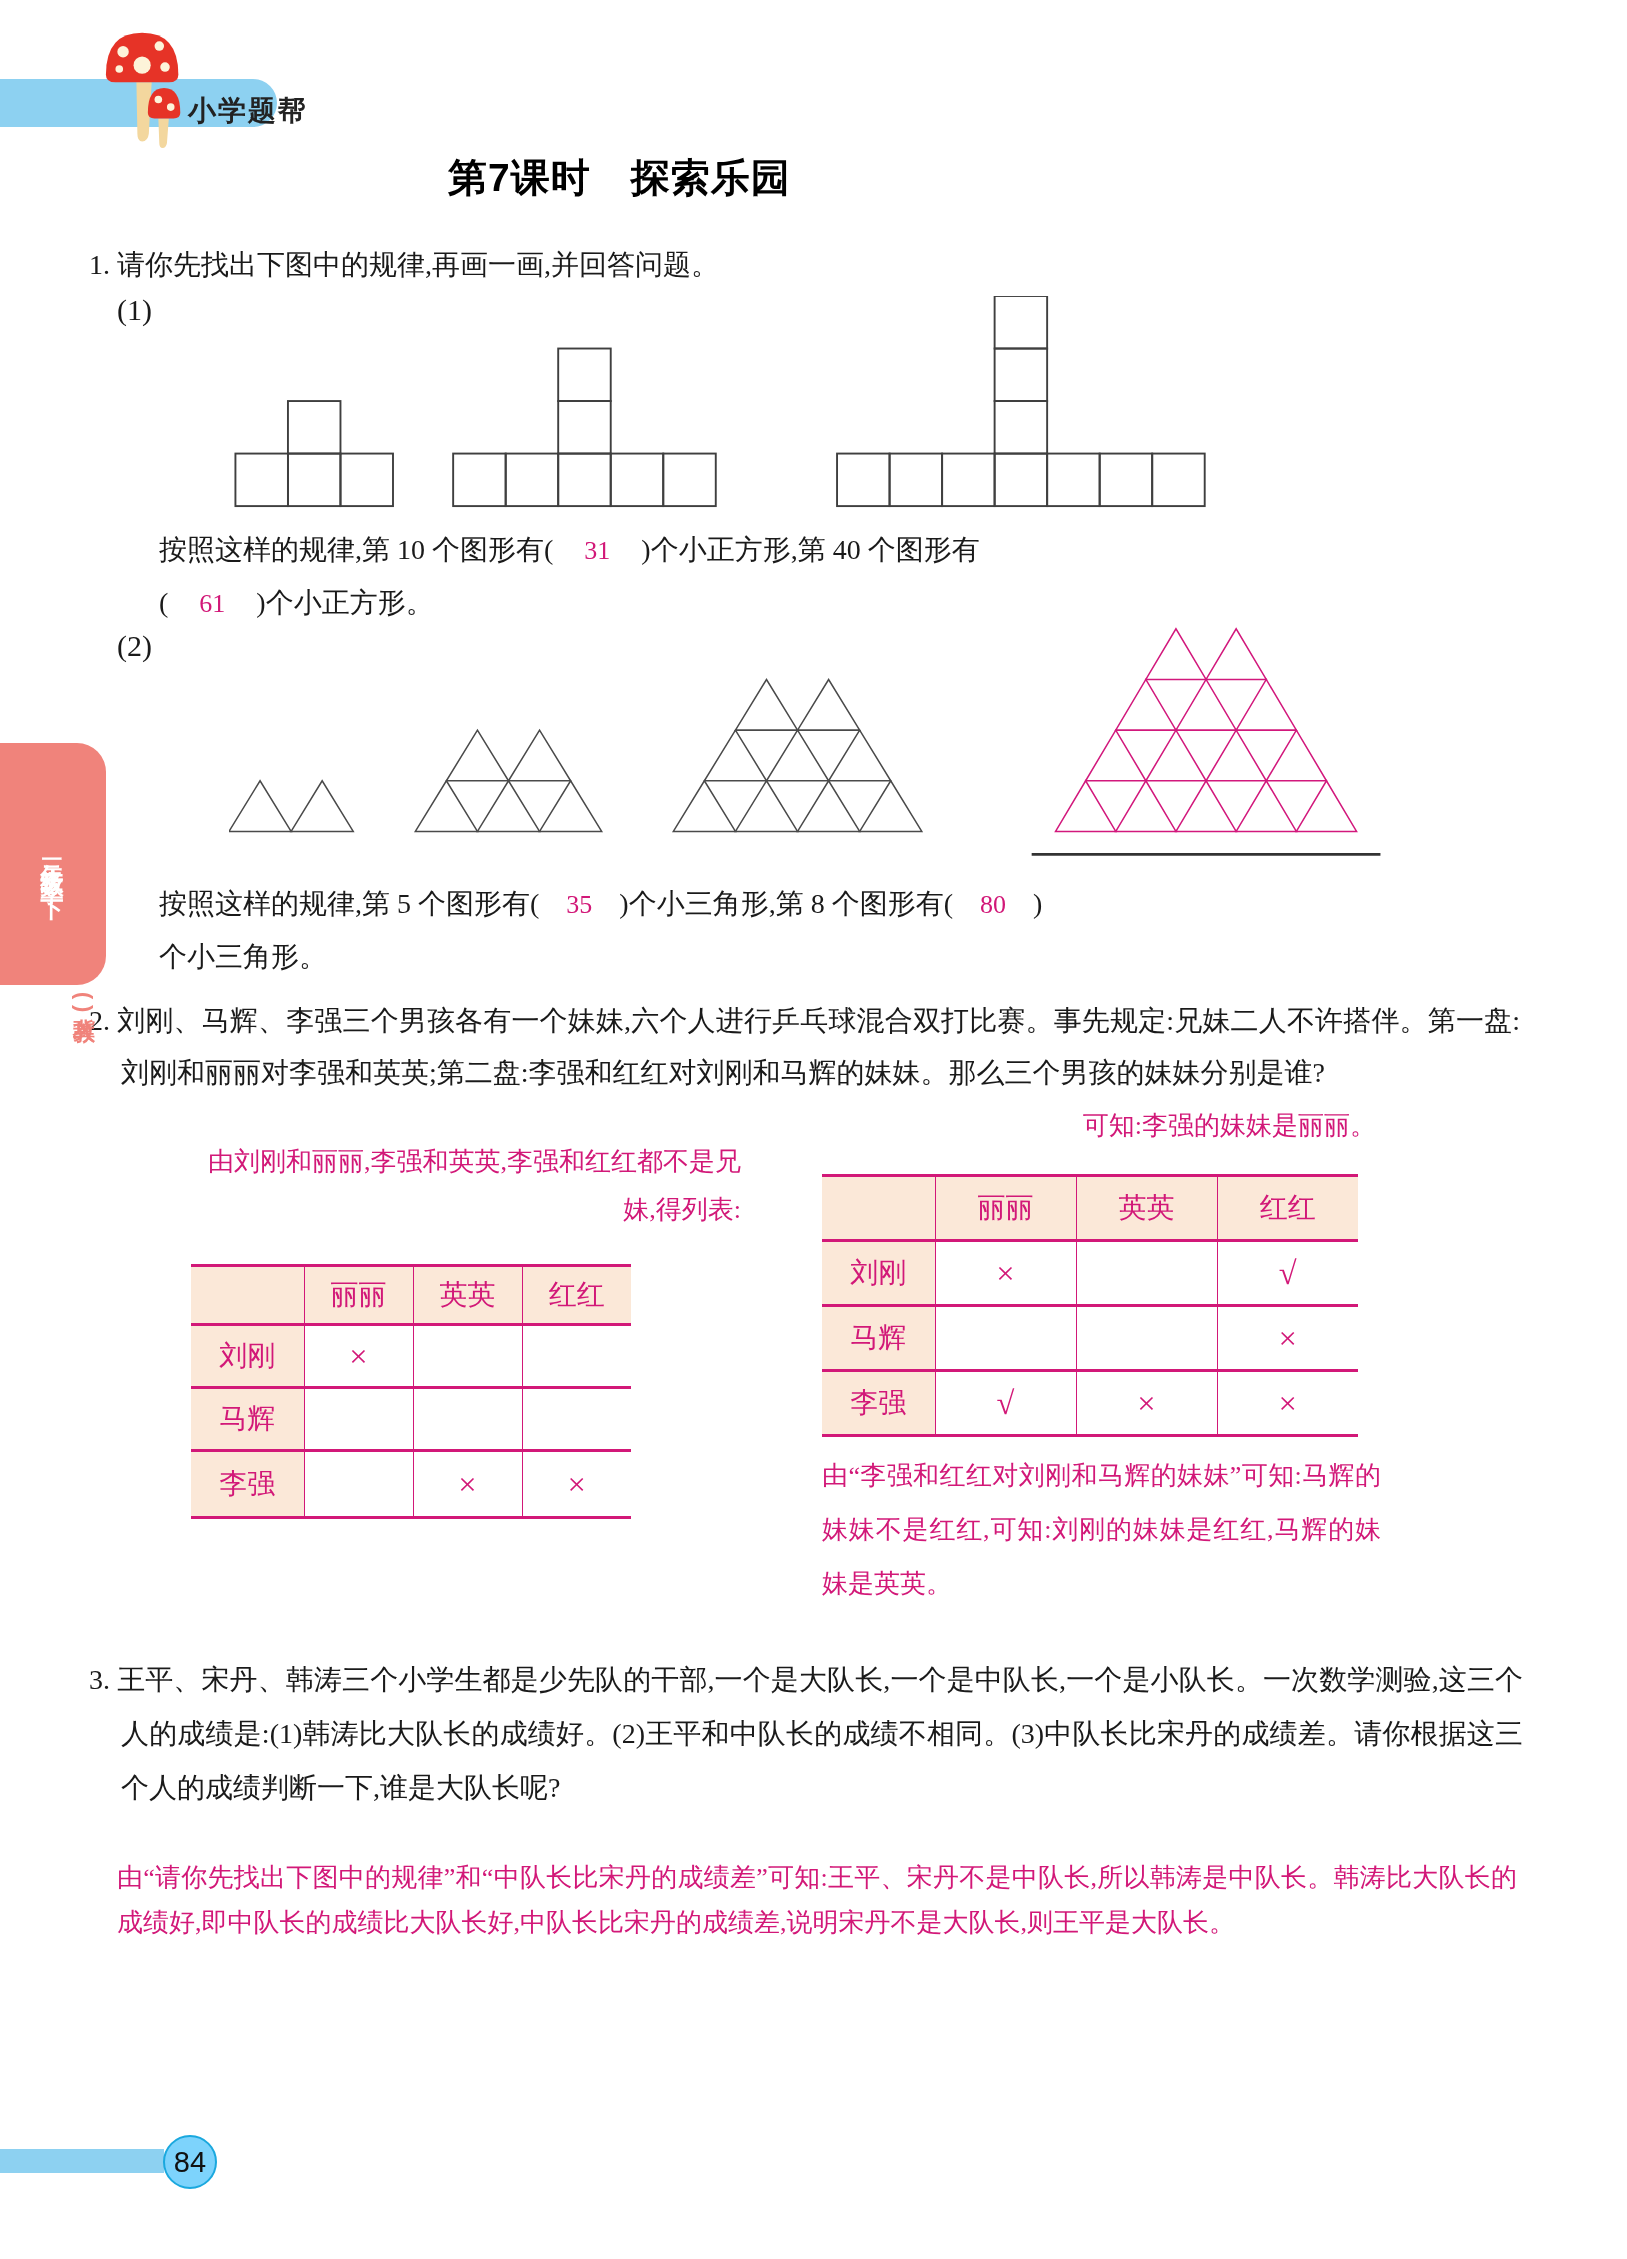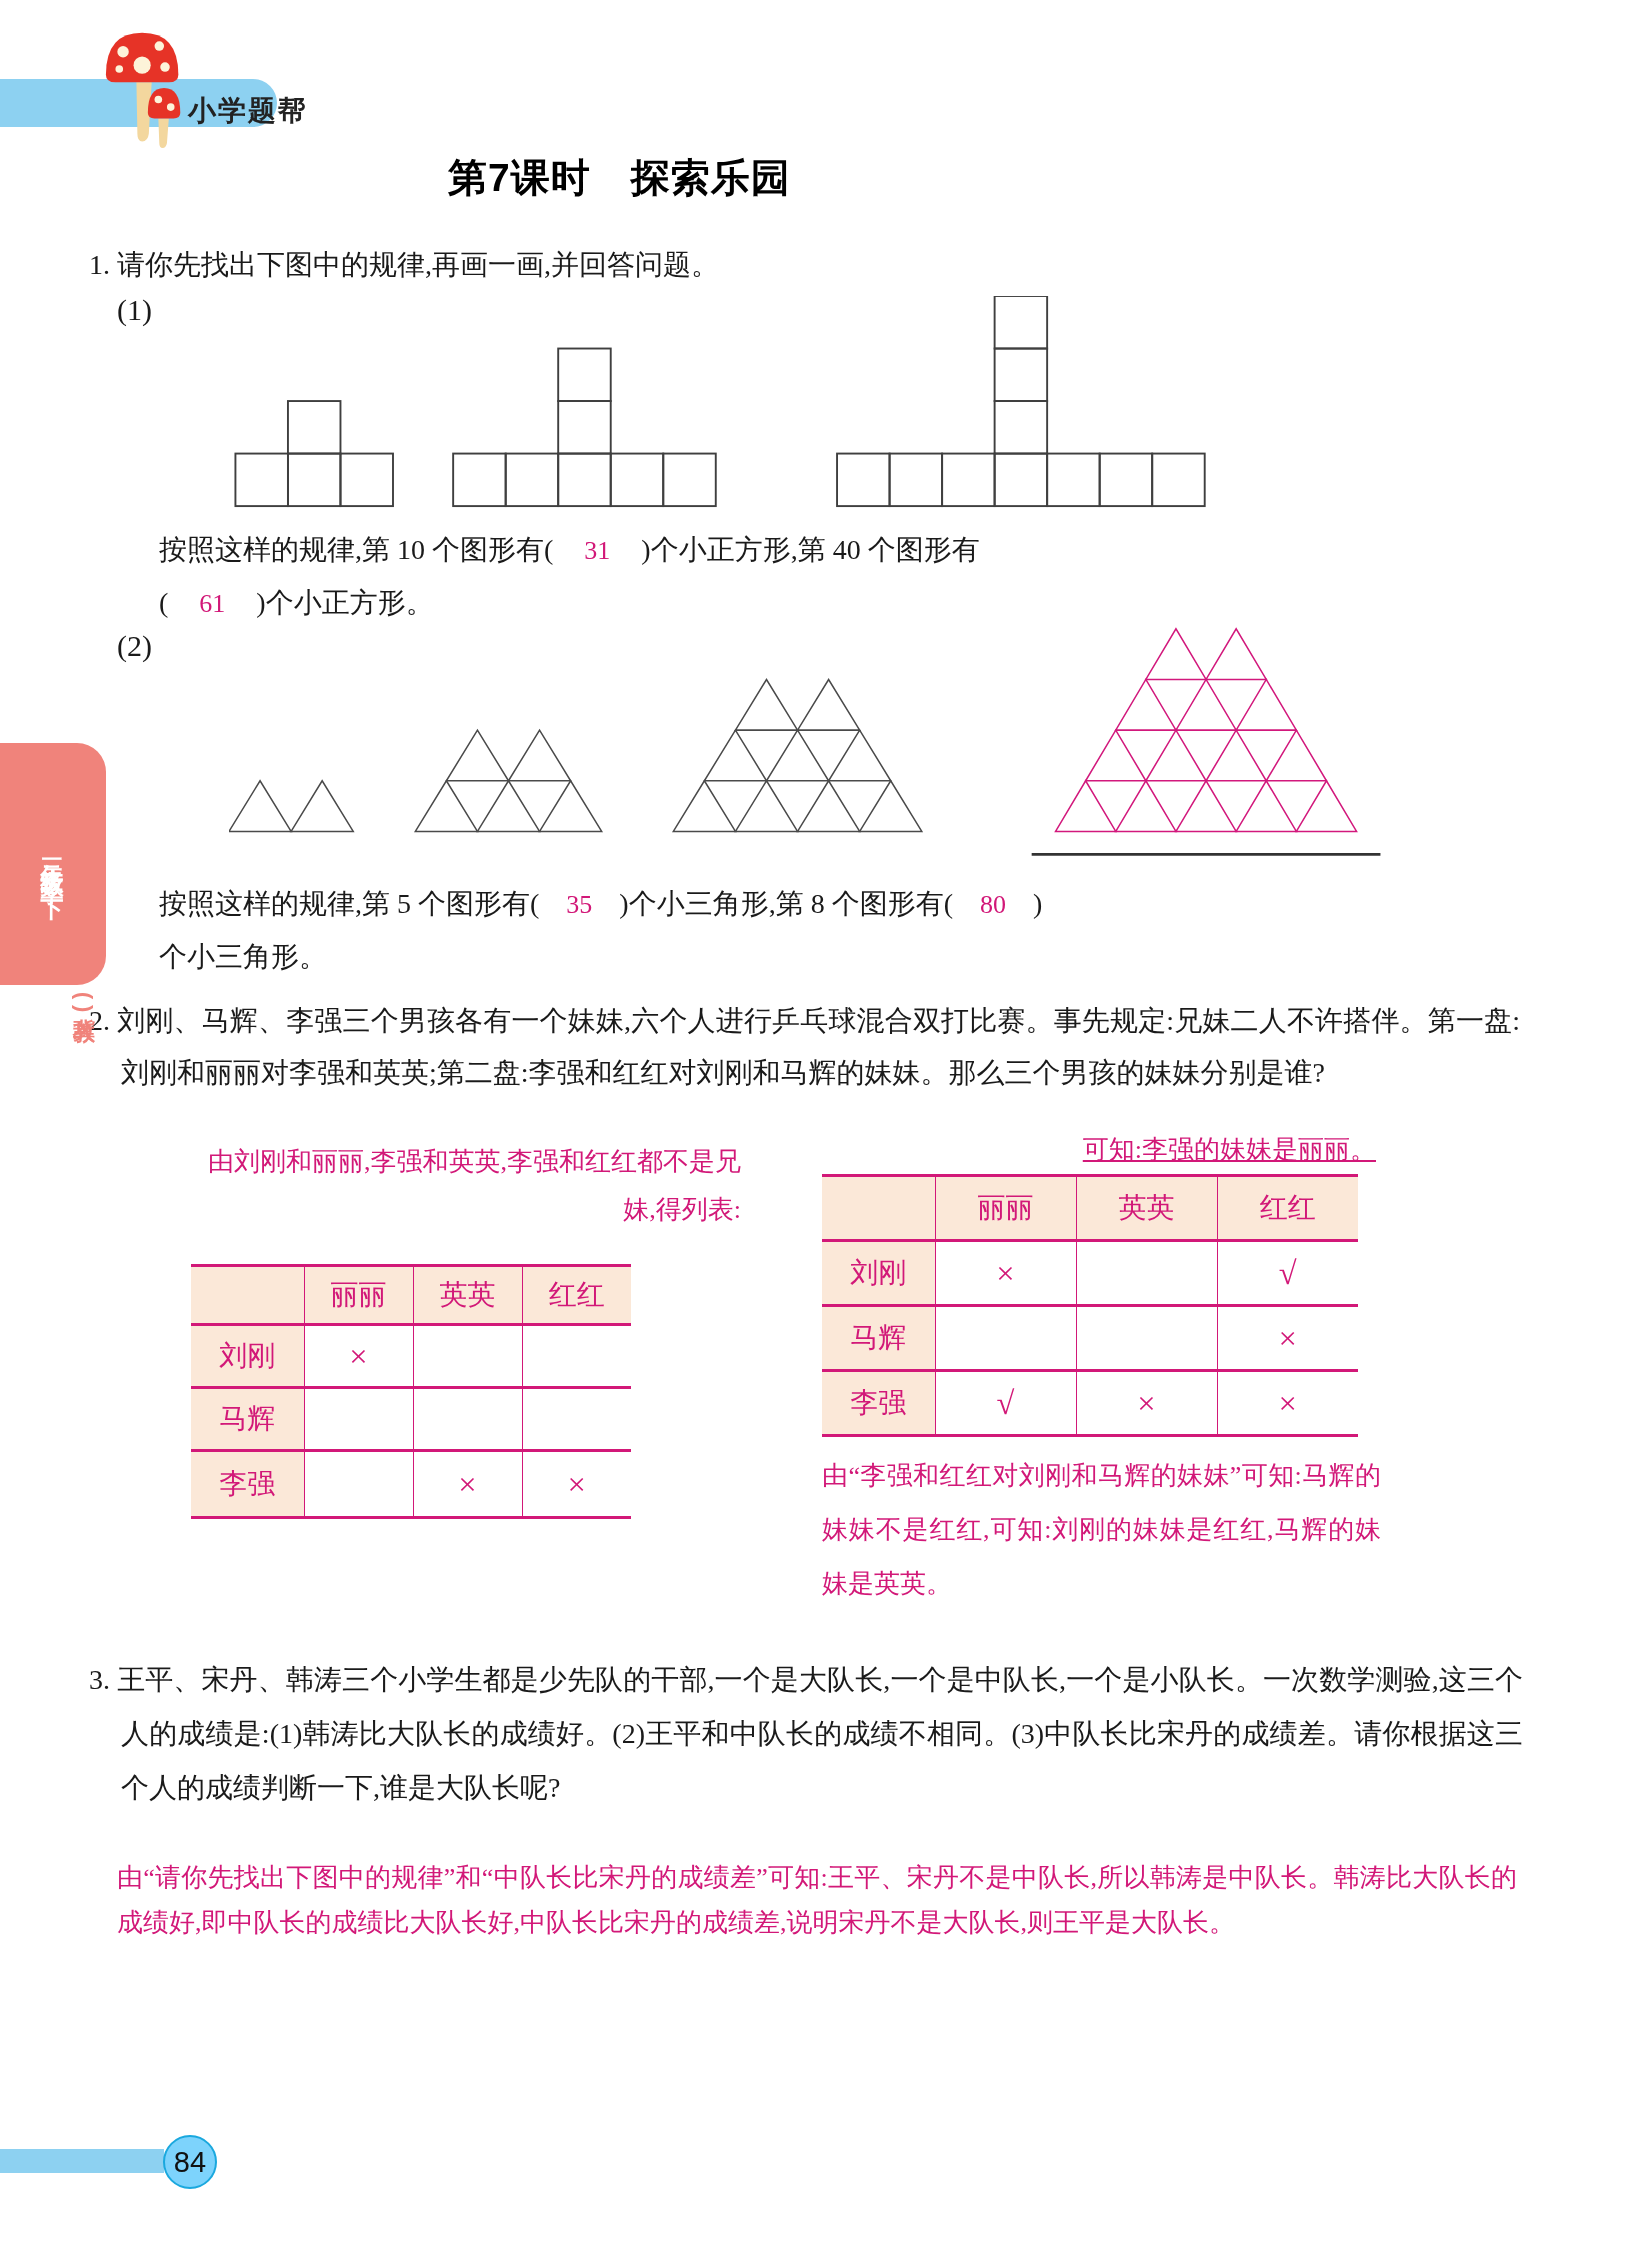--- a/index.html
+++ b/index.html
@@ -192,21 +192,21 @@
   </tr>
   <tr style="height:67px;">
     <td>李强</td>
     <td class="sym"></td>
     <td class="sym">×</td>
     <td class="sym">×</td>
   </tr>
 </tbody>
   </table>
 
-<div class="abs sol" style="left:822px;top:1128px;width:554px;line-height:44px;text-decoration:underline;">可知:李强的妹妹是丽丽。</div>
+<div class="abs sol" style="left:822px;top:1104px;width:554px;line-height:44px;">可知:李强的妹妹是丽丽。</div>
 
 <table class="abs logic" style="left:822px;top:1174px;">
   <tbody>
       <tr class="head" style="height:65px;">
     <td style="width:113px;"></td>
     <td style="width:141px;">丽丽</td>
     <td style="width:141px;">英英</td>
     <td style="width:141px;">红红</td>
   </tr>
   <tr style="height:65px;">

